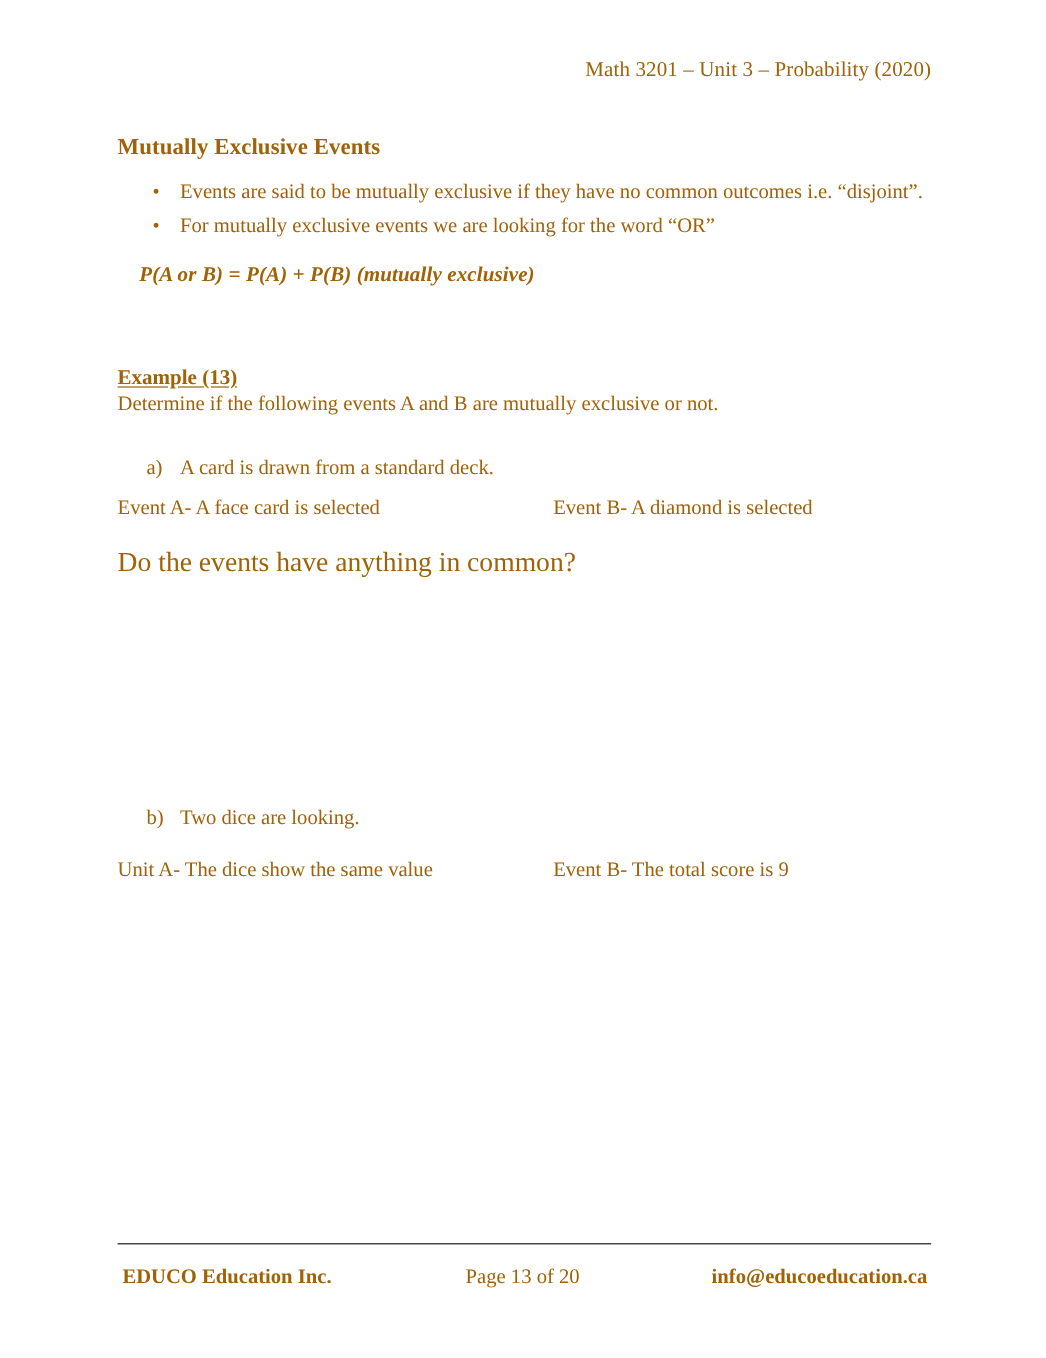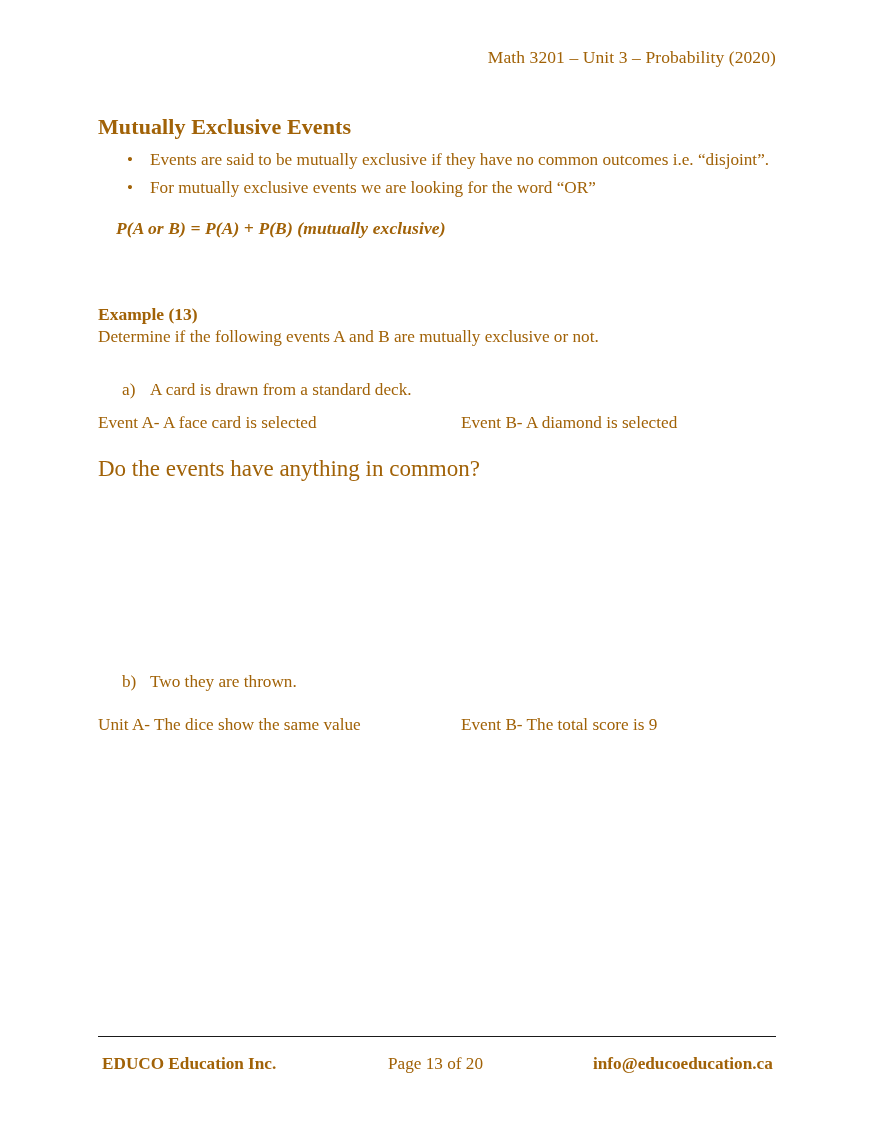--- a/index.html
+++ b/index.html
@@ -26,21 +26,21 @@
     text-align: right;
     font-size: 17.5px;
     line-height: 1.2;
     letter-spacing: 0.1px;
   }
   
   .section-title {
     position: absolute;
     top: 99px;
     left: 98px;
-    font-size: 22px;
+    font-size: 19px;
     font-weight: bold;
     letter-spacing: 0.1px;
   }
   
   .bullet-list {
     position: absolute;
     top: 146px;
     left: 98px;
     width: 690px;
     margin: 0;
@@ -71,20 +71,21 @@
     font-style: italic;
     letter-spacing: 0.1px;
   }
   
   .example-heading {
     position: absolute;
     top: 304px;
     left: 98px;
     font-size: 17.5px;
     font-weight: bold;
+    text-decoration: underline;
     text-underline-offset: 2px;
   }
   .example-prompt {
     position: absolute;
     top: 327px;
     left: 98px;
     font-size: 17.2px;
   }
   
   .part-label {
@@ -198,21 +199,21 @@
 
   <div class="event-row part-a-events">
     <span class="event-a">Event A- A face card is selected</span><span class="event-b">Event B- A diamond is selected</span>
   </div>
 
   <div class="sub-question">Do the events have anything in common?</div>
 
   <div class="work-space work-space-a"></div>
 
   <div class="part-label part-b-label">
-    <span class="marker">b)</span><span>Two they are thrown.</span>
+    <span class="marker">b)</span><span>Two dice are looking.</span>
   </div>
 
   <div class="event-row part-b-events">
     <span class="event-a">Unit A- The dice show the same value</span><span class="event-b">Event B- The total score is 9</span>
   </div>
 
   <div class="work-space work-space-b"></div>
 
   <div class="footer-rule"></div>
 

